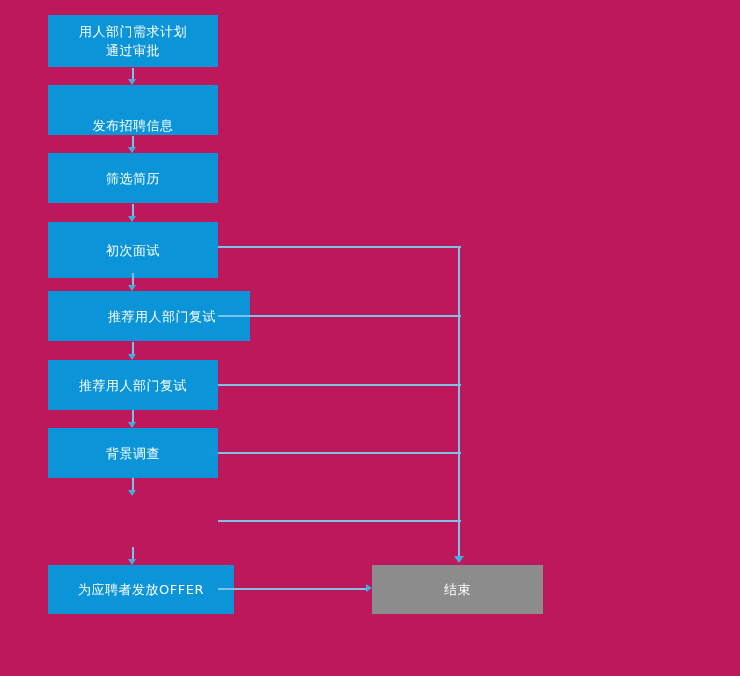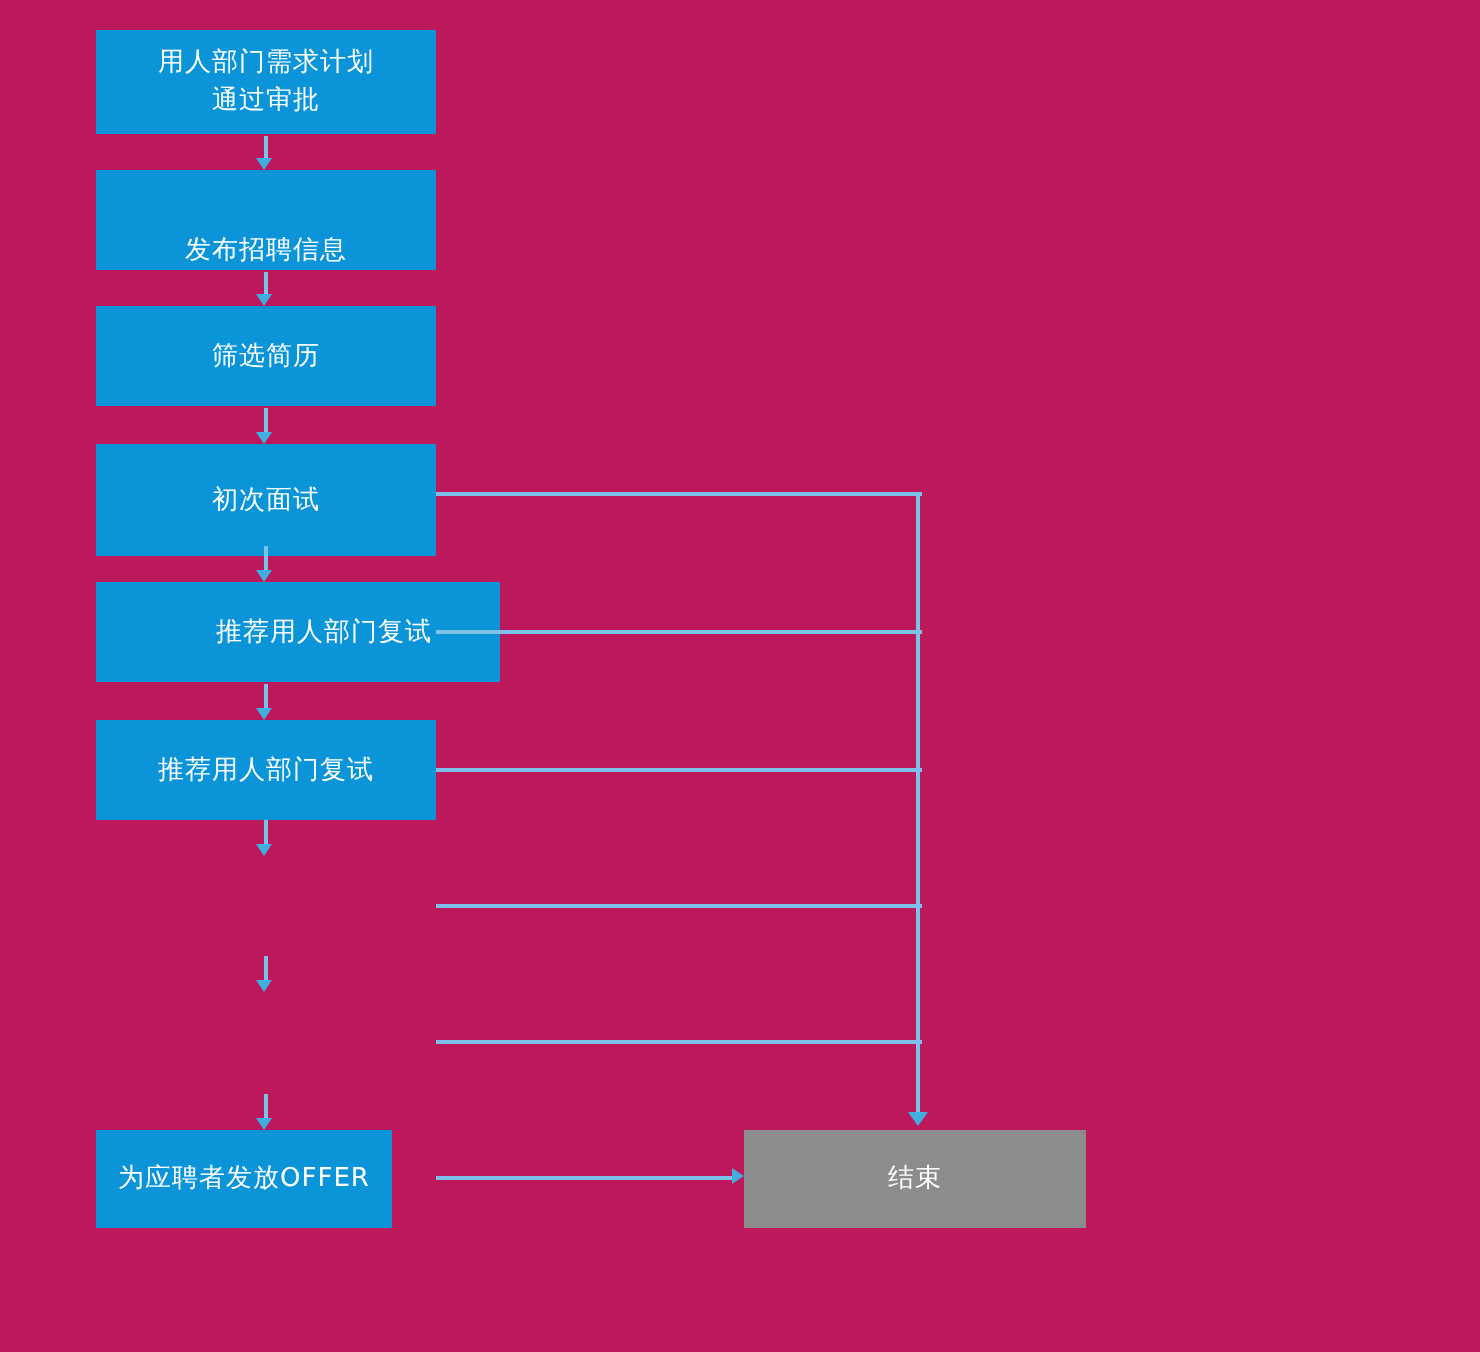--- a/index.html
+++ b/index.html
@@ -108,23 +108,26 @@
   </div>
 
   <div class="node process" style="left:48px; top:291px; width:202px; height:50px;padding-left:26px;">
     <span>推荐用人部门复试</span>
   </div>
 
   <div class="node process" style="left:48px; top:360px; width:170px; height:50px;">
     <span>推荐用人部门复试</span>
   </div>
 
+  <div class="node process" style="left:48px; top:428px; width:170px; height:50px;">
+    <span>背景调查</span>
+  </div>
 
 
-  <div class="node process" style="left:48px; top:565px; width:148px; height:49px;">
+  <div class="node process" style="left:48px; top:565px; width:186px; height:49px;">
     <span>为应聘者发放OFFER</span>
   </div>
 
   <div class="node terminator" style="left:372px; top:565px; width:171px; height:49px;">
     <span>结束</span>
   </div>
 
   <div class="v-arrow" style="left:128px; top:68px; height:17px;">
     <div class="shaft" style="height:11px;"></div>
     <div class="head"></div>

